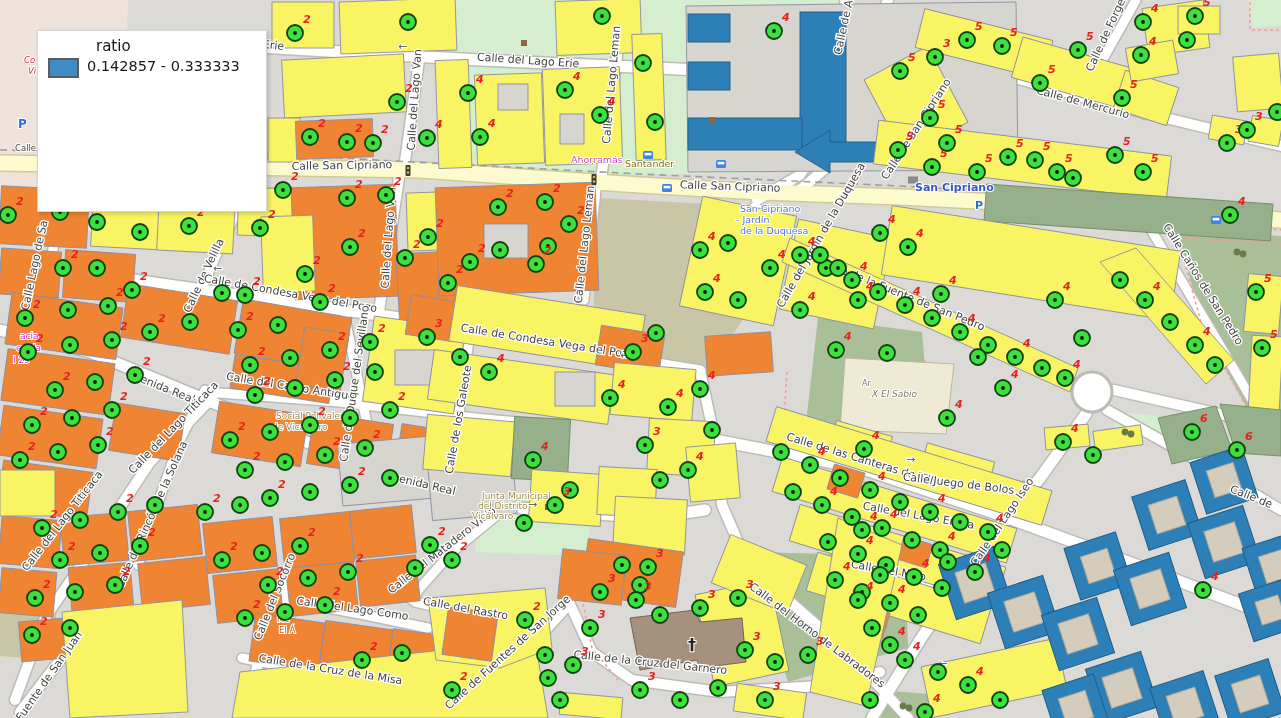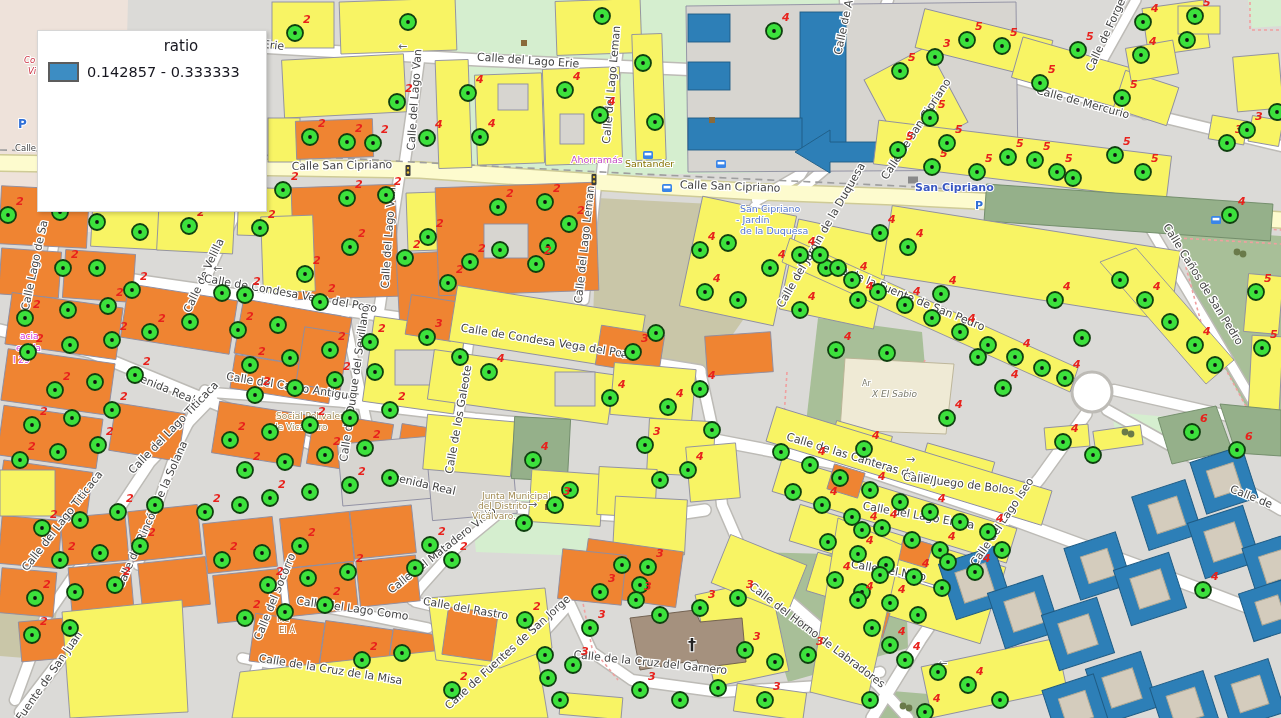--- a/index.html
+++ b/index.html
@@ -1,21 +1,21 @@
 <!DOCTYPE html>
 <html><head>
 <meta charset="utf-8">
 <style>
   html,body{margin:0;padding:0;background:#dbdad7;font-family:"DejaVu Sans",sans-serif;}
   #stage{position:relative;width:1281px;height:718px;overflow:hidden;background:#dbdad7;}
   #map-svg{position:absolute;left:0;top:0;}
   #legend{position:absolute;left:37px;top:30px;width:228px;height:176px;background:#ffffff;
     border:1px solid #d6d6d6;box-shadow:2px 2px 4px rgba(0,0,0,.18);z-index:5;padding:4px 0 0 0;}
-  #legend .title{font-size:15px;color:#16161f;margin:2px 0 3px 58px;text-align:center;}
-  #legend .row{display:flex;align-items:center;height:28px;margin-left:10px;}
+  #legend .title{font-size:15px;color:#16161f;margin:2px 0 3px 58px;}
+  #legend .row{display:flex;align-items:flex-start;height:28px;margin-left:10px;}
   #legend .sw{width:27px;height:16px;border:2px solid #5c5c5c;margin-right:8px;flex:0 0 auto;}
   #legend .lab{font-size:14.5px;color:#16161f;white-space:nowrap;}
 </style>
 </head>
 <body>
 
 <div id="stage">
   <svg id="map-svg" width="1281" height="718" viewBox="0 0 1281 718">
       <rect x="0" y="0" width="1281" height="718" fill="#dbdad7"></rect>
       <polygon points="0,0 128,0 122,232 0,232" fill="#eee2da" stroke="none"></polygon>

